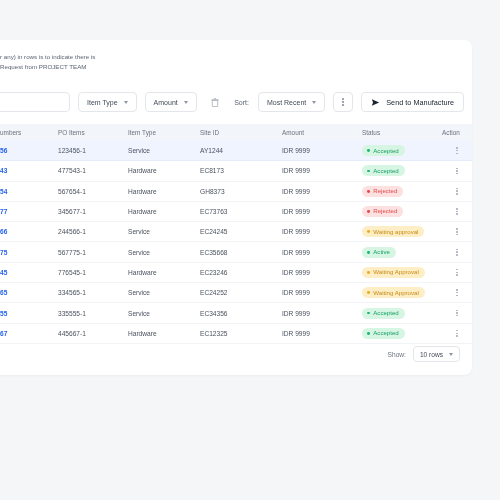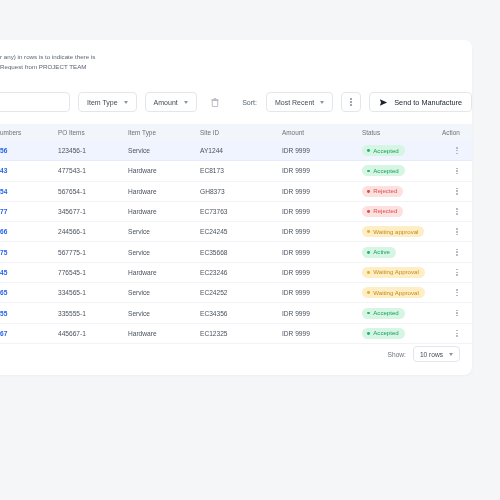--- a/index.html
+++ b/index.html
@@ -57,21 +57,21 @@
   .tb-left {
     position: absolute;
     left: 12px;
     top: 4px;
     display: flex;
     align-items: center;
     gap: 8px;
   }
   .tb-right {
     position: absolute;
-    right: 0;
+    right: 8px;
     top: 4px;
     display: flex;
     align-items: center;
     gap: 8px;
   }
 
   .search-input {
     width: 118px;
     height: 20px;
     box-sizing: border-box;

